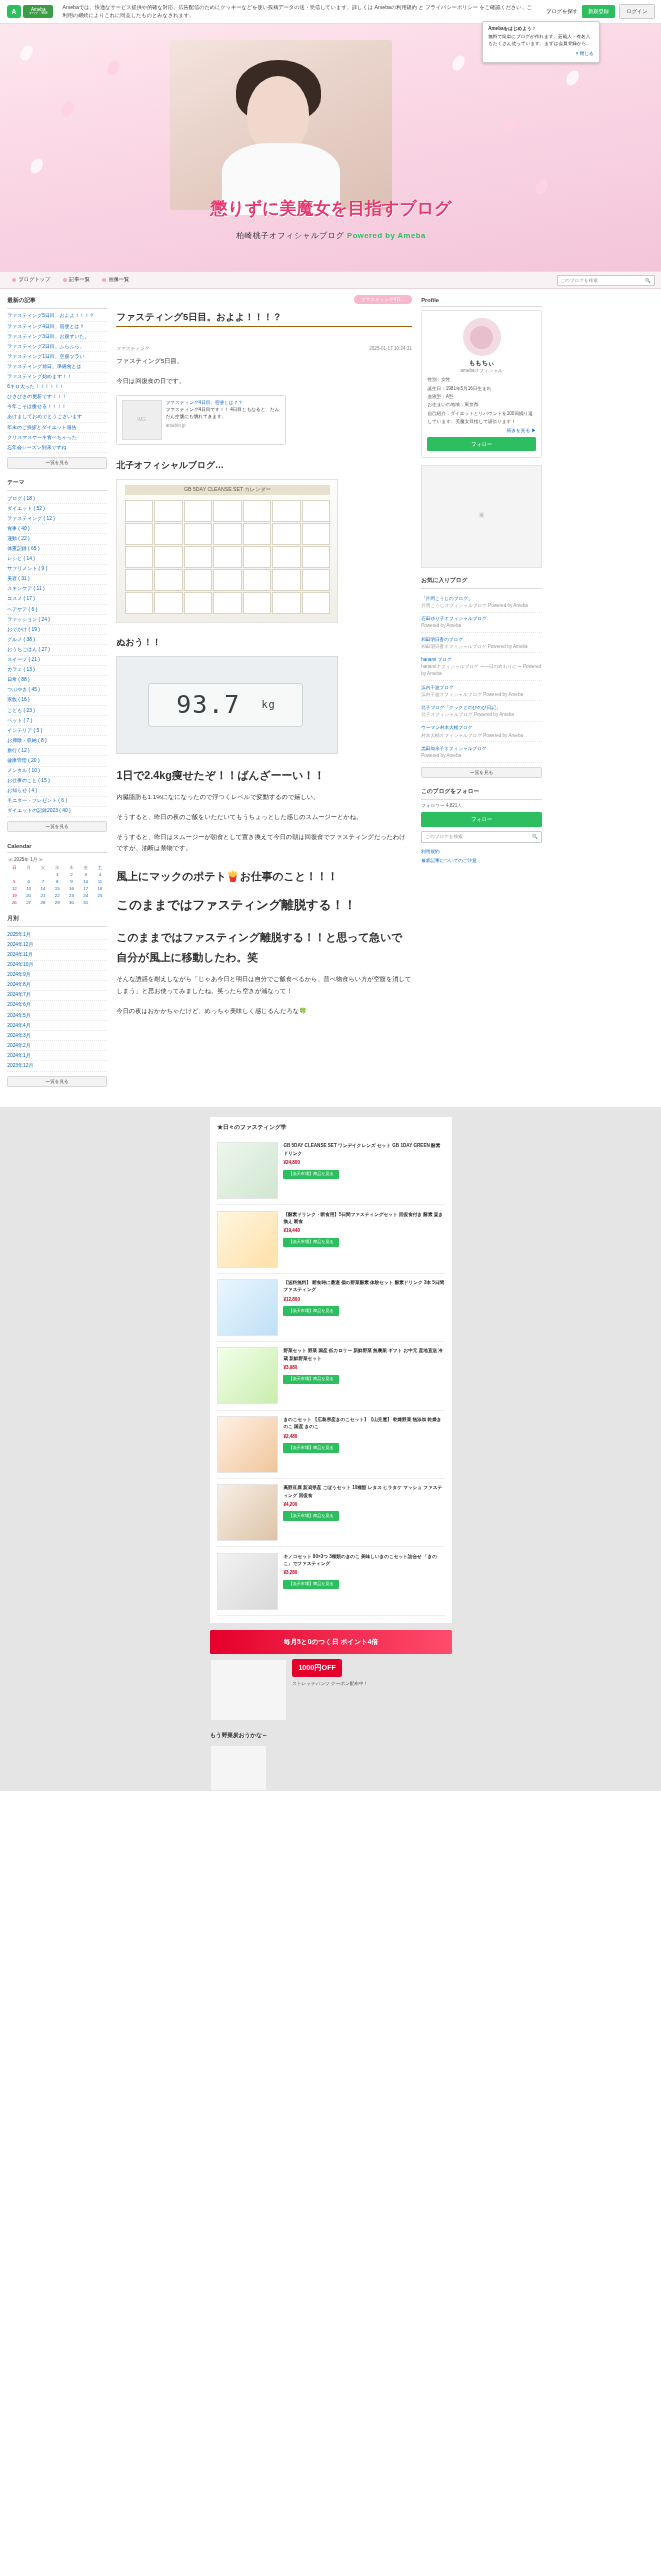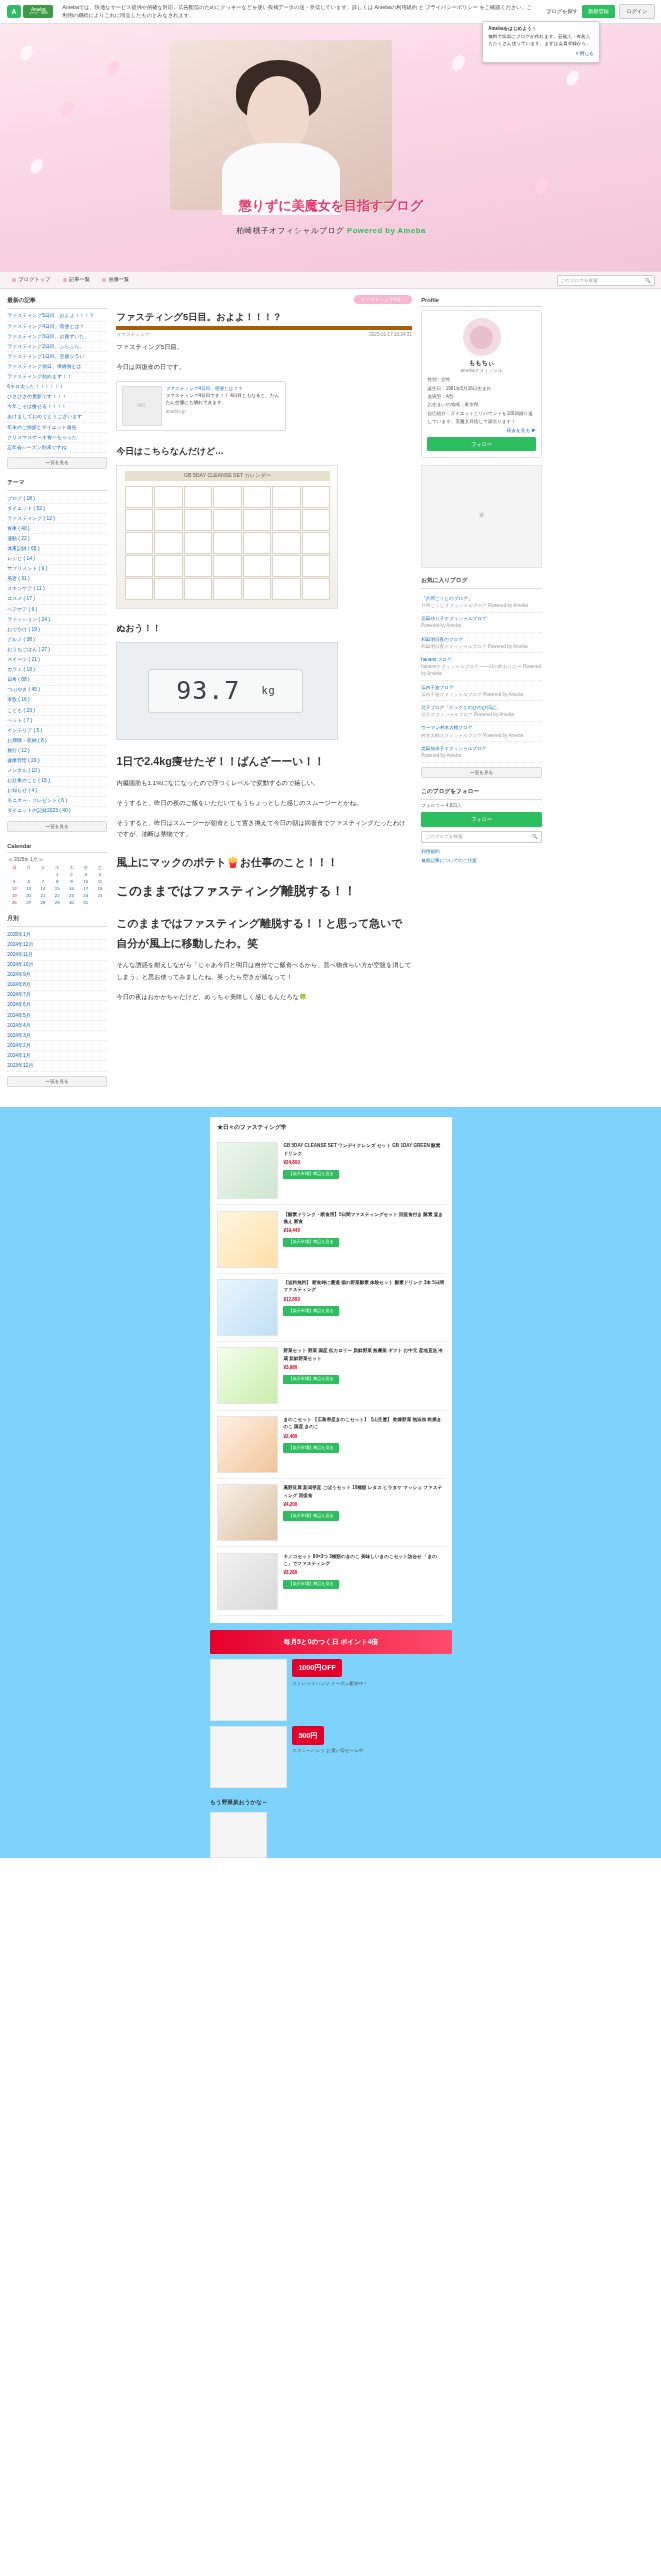--- a/index.html
+++ b/index.html
@@ -88,21 +88,21 @@
     background:#fafafa; border-radius:40% 40% 0 0;
   }
   .hero-title-wrap{
     position:absolute; left:0; right:0; top:170px; text-align:center;
   }
   .hero-line1{
     font-size:14px; font-weight:bold; color:#e8396f; letter-spacing:0.3px;
     text-shadow:0.5px 0.5px 0 #fff;
   }
   .hero-line2{
-    font-size:13px; font-weight:bold; color:#e8396f; margin-top:3.1px;
+    font-size:17px; font-weight:bold; color:#e8396f; margin-top:3.1px;
     text-shadow:0.5px 0.5px 0 #fff;
   }
   .hero-sub{
     margin-top:11px; font-size:7.7px; color:#333; letter-spacing:0.5px;
   }
   .hero-sub .amb{ color:#2dbe60; font-weight:bold; }
 
   
   .nav {
     height:17.5px; background:#f9f2f5; border-top:0.5px solid #ecd6de;
@@ -155,21 +155,21 @@
   table.cal th.sat, table.cal td.sat{ color:#36c; }
 
   
   .mid-tabs{ display:flex; justify-content:flex-end; margin-bottom:4.1px; }
   .tab-pill{
     background:#f7b7cd; color:#fff; font-size:4.6px; border-radius:6.2px;
     padding:2.1px 7.2px; border:none; cursor:pointer;
   }
   .post-title{
     font-size:9.3px; font-weight:bold; color:#333; padding:3.1px 0 2.1px;
-    border-bottom:4px solid #a16207; margin-bottom:2px;
+    border-bottom:1px solid #a16207; margin-bottom:19px;
   }
   .post-meta{
     display:flex; justify-content:space-between; font-size:4.6px; color:#888;
     padding-bottom:4.1px;
   }
   .post-body{ font-size:6.2px; line-height:1.9; color:#333; }
   .post-body p{ margin:0 0 8.2px; }
 
   .embed-card{
     border:0.5px solid #ddd; border-radius:1.5px; padding:4.1px; width:170px;
@@ -234,21 +234,21 @@
     border-bottom:0.5px dotted #e5e5e5;
   }
   .rank-list li .gray{ color:#999; display:block; }
   .side-search{
     height:12px;border:0.5px solid #ccc;border-radius:1px;display:flex;align-items:center;
     padding:0 3.1px;font-size:4.6px;color:#999;margin-top:4.1px;
   }
   .foot-links{ font-size:4.6px; color:#0b66c3; line-height:1.9; margin-top:5.2px;}
 
   
-  .shop-wrap{ background:#7dd3fc; padding:9.3px 0 0; margin-top:12.4px; }
+  .shop-wrap{ background:#e5e5e5; padding:9.3px 0 0; margin-top:12.4px; }
   .shop-inner{ width:242px; margin:0 auto; background:#fff; padding:7.2px; }
   .shop-title{ font-size:5.7px; font-weight:bold; margin-bottom:5.2px; }
   .shop-item{ display:flex; gap:5.2px; padding:5.2px 0; border-bottom:0.5px solid #eee; }
   .shop-img{ width:61px; height:57px; flex:none; border:0.5px solid #e5e5e5; }
   .si1{background:linear-gradient(135deg,#eef7ee,#cfe6cf);}
   .si2{background:linear-gradient(135deg,#fff6e0,#ffe0a8);}
   .si3{background:linear-gradient(135deg,#eaf6ff,#bfe0f5);}
   .si4{background:linear-gradient(135deg,#f3ffe9,#c9edae);}
   .si5{background:linear-gradient(135deg,#fff0e6,#f0c69a);}
   .si6{background:linear-gradient(135deg,#f7efe6,#ddc3a6);}
@@ -507,21 +507,21 @@
 
         <div class="embed-card">
           <div class="embed-thumb">IMG</div>
           <div class="embed-txt">
             <div class="t">ファスティング4日目。宿便とは？？</div>
             <div>ファスティング4日目です！！ 4日目ともなると、だんだん空腹にも慣れてきます。</div>
             <div class="d">ameblo.jp</div>
           </div>
         </div>
 
-        <h3 class="sec">今日はこちらなんだけど…</h3>
+        <h3 class="sec">北子オフィシャルブログ…</h3>
         <div class="photo-box cal-photo">
           <div class="hdr">GB 5DAY CLEANSE SET カレンダー</div>
           <div class="grid" id="photo-grid">
               <div></div>
               <div></div>
               <div></div>
               <div></div>
               <div></div>
               <div></div>
               <div></div>
@@ -664,27 +664,20 @@
     <div class="banner">毎月5と0のつく日 ポイント4倍</div>
 
     <div class="promo-row">
       <div class="promo-img"></div>
       <div>
         <span class="promo-badge">1000円OFF</span>
         <div class="promo-note">ストレッチパンツ クーポン配布中！</div>
       </div>
     </div>
 
-    <div class="promo-row">
-      <div class="promo-img"></div>
-      <div>
-        <span class="promo-badge">500円</span>
-        <div class="promo-note">スキニーパンツ お買い得セール中</div>
-      </div>
-    </div>
 
     <div class="mochi-head">もう野菜炭おうかな～</div>
     <div class="promo-row">
       <div class="promo-img" style="width:57px;height:46px"></div>
     </div>
   </div>
 
 </div>
 
 

